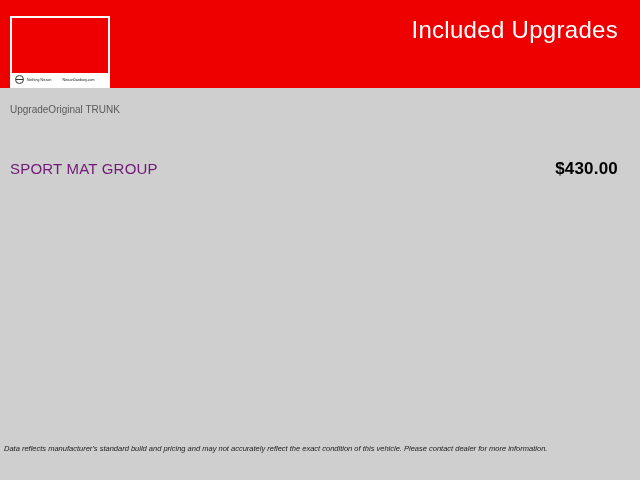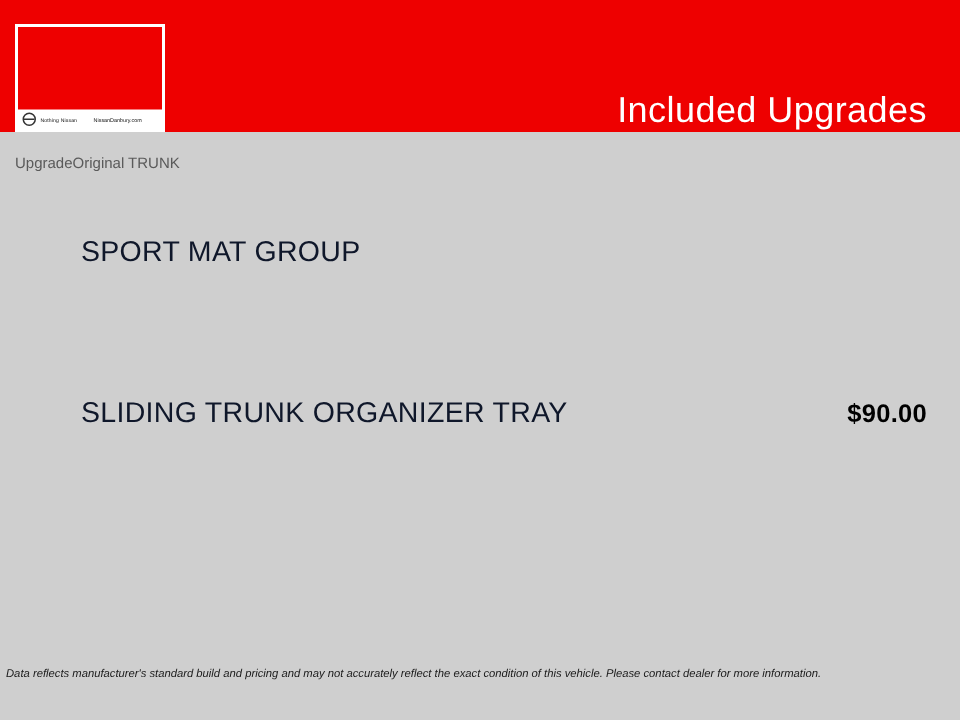--- a/index.html
+++ b/index.html
@@ -19,21 +19,21 @@
     height: 480px;
     background: #cfcfcf;
     box-sizing: border-box;
   }
   
   .header {
     position: relative;
     height: 88px;
     background: #ee0000;
     display: flex;
-    align-items: flex-end;
+    align-items: flex-start;
     justify-content: space-between;
     padding: 16px 22px 0 10px;
     box-sizing: border-box;
   }
   .logo-box {
     width: 100px;
     height: 72px;
     border: 2px solid #ffffff;
     box-sizing: border-box;
     background: #ee0000;
@@ -105,24 +105,23 @@
   }
   .row {
     height: 107px;
     display: flex;
     align-items: center;
     justify-content: space-between;
     padding: 0 22px 0 10px;
     box-sizing: border-box;
   }
   .row-label {
-    font-size: 19px;
-    color: #0f172a;
+    font-size: 15px;
+    color: #701a75;
     letter-spacing: 0.2px;
-    margin-left: 44px;
   }
   .row-price {
     font-size: 17px;
     font-weight: bold;
     color: #000000;
     letter-spacing: 0.2px;
   }
   
   .footer {
     position: absolute;
@@ -153,22 +152,19 @@
   </div>
 
   <div class="col-head">
     <span>Upgrade</span>
     <span>Original TRUNK</span>
   </div>
 
   <div class="rows">
     <div class="row">
       <span class="row-label">SPORT MAT GROUP</span>
-    </div>
-    <div class="row">
-      <span class="row-label">SLIDING TRUNK ORGANIZER TRAY</span>
-      <span class="row-price">$90.00</span>
+      <span class="row-price">$430.00</span>
     </div>
   </div>
 
   <div class="footer">Data reflects manufacturer's standard build and pricing and may not accurately reflect the exact condition of this vehicle. Please contact dealer for more information.</div>
 
 </div>
 
 </body></html>

